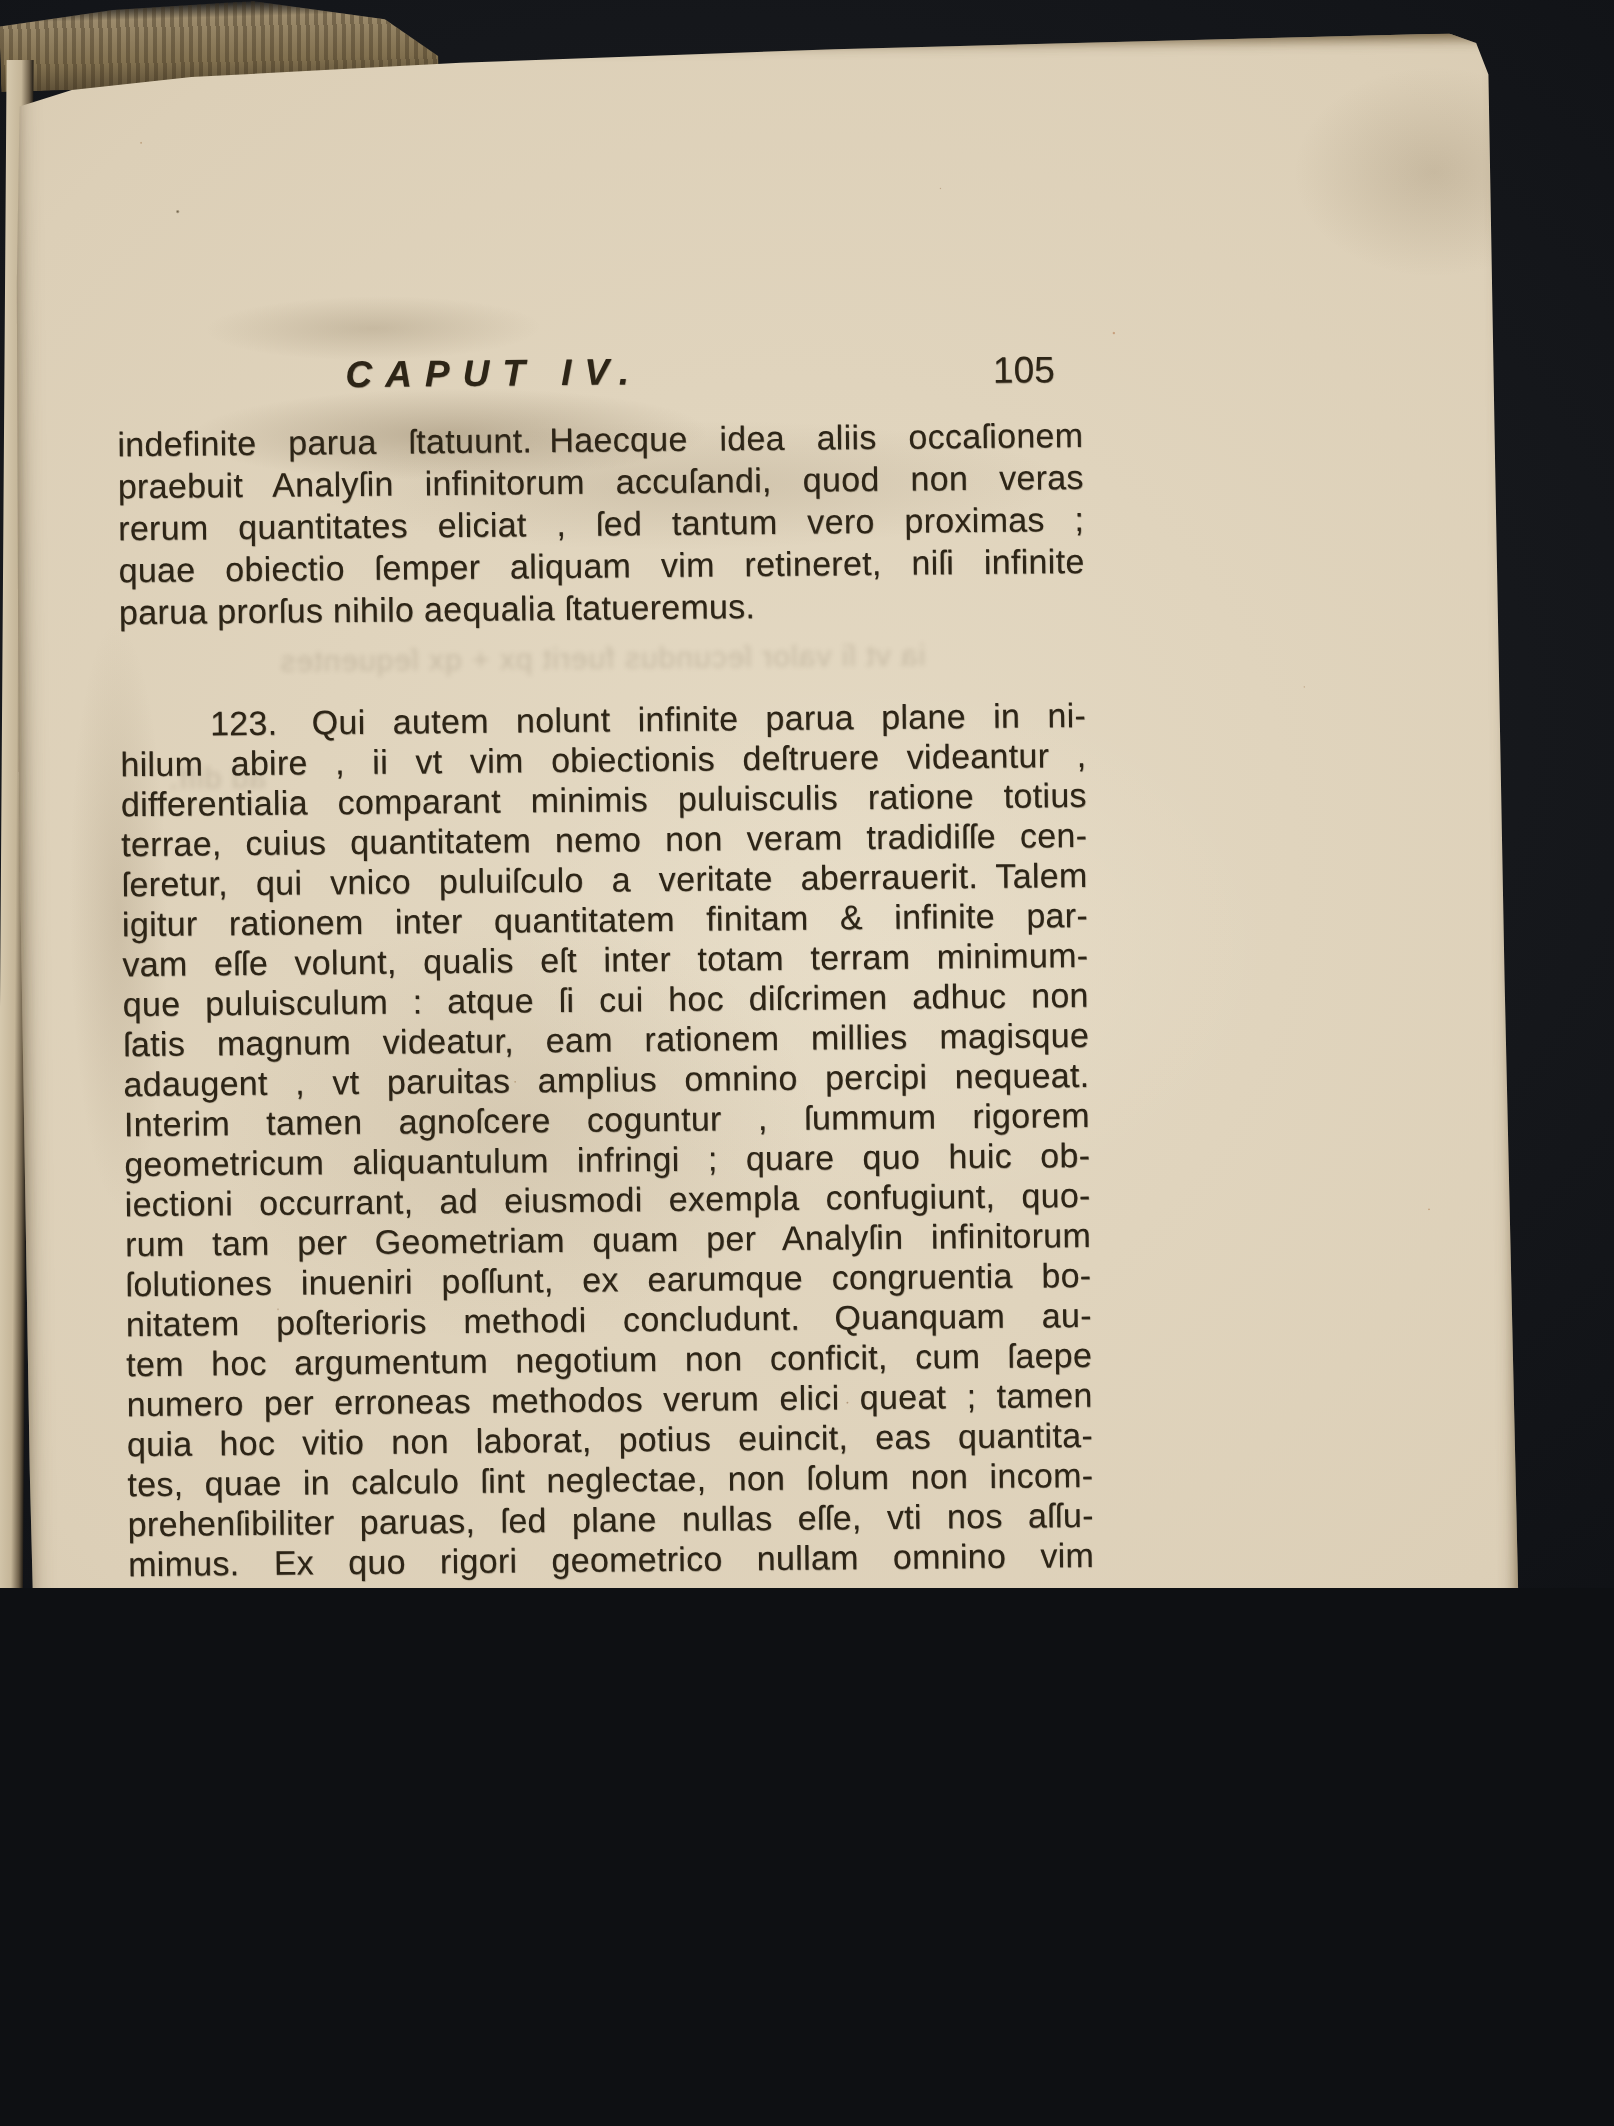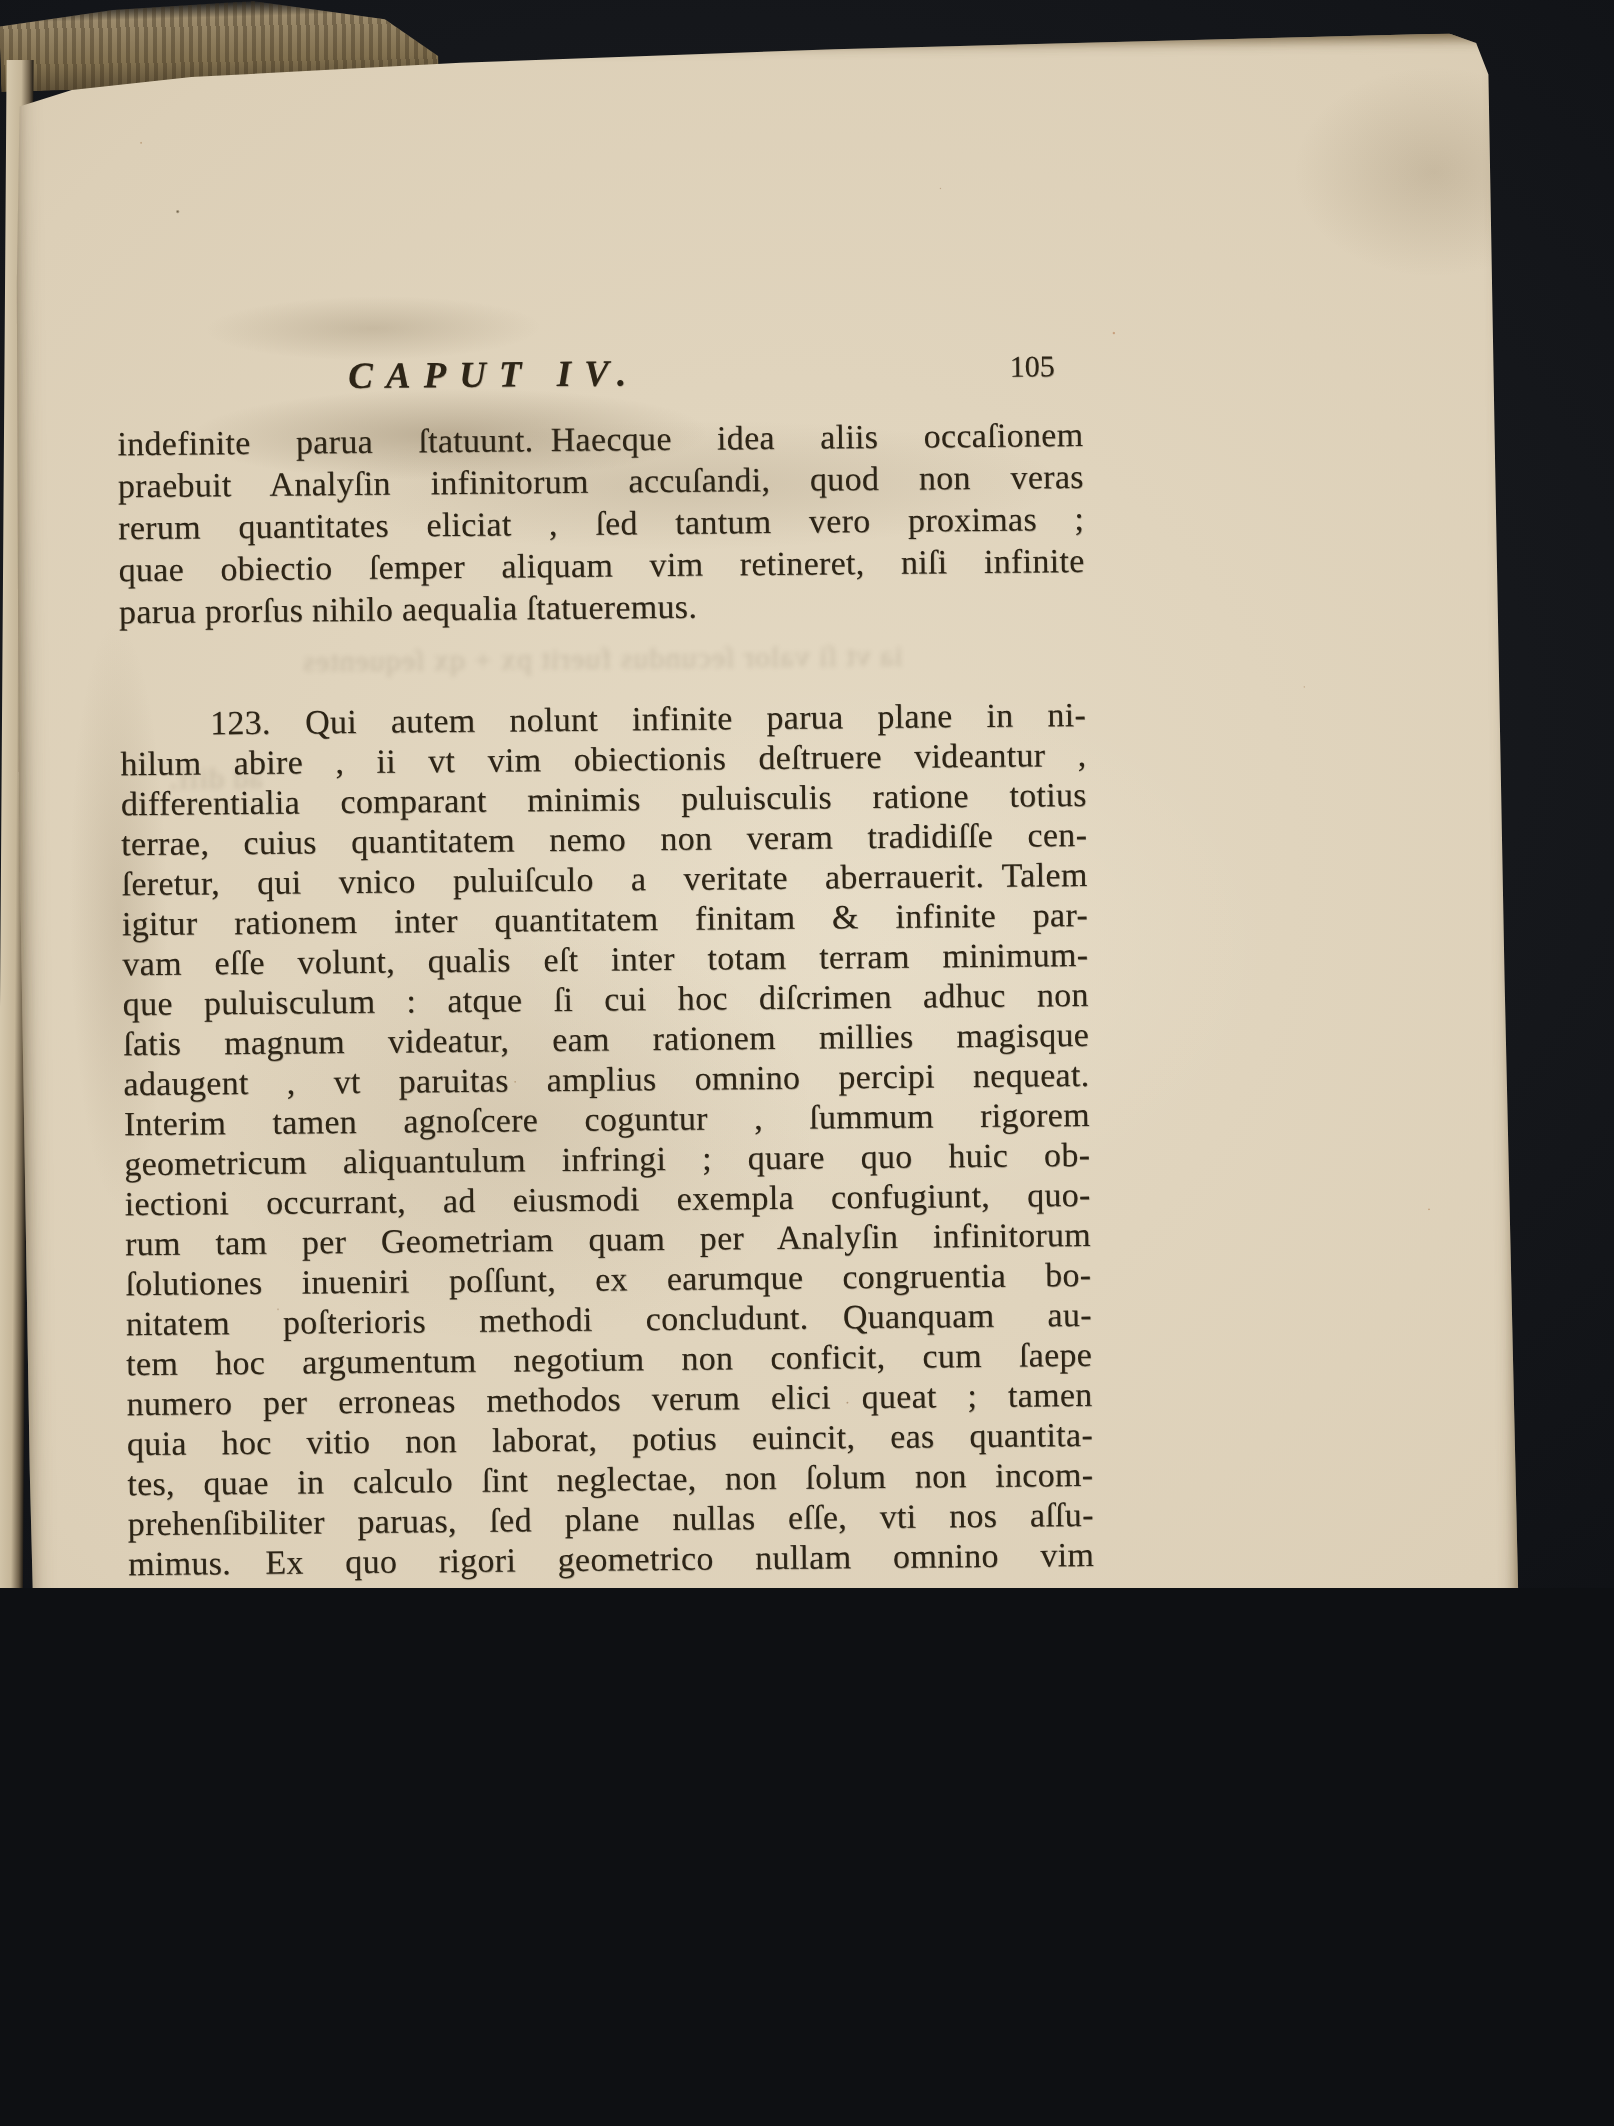--- a/index.html
+++ b/index.html
@@ -1,19 +1,19 @@
 <!DOCTYPE html>
 <html><head>
 <meta charset="utf-8">
 <style>
   html,body{margin:0;padding:0;background:#0e1013;}
   .stage{position:relative;width:1614px;height:1588px;overflow:hidden;
     background:
       radial-gradient(90% 70% at 45% 45%, #1d1f24 0%, #16181c 55%, #101216 100%);
-    font-family:Liberation Serif, serif;}
+    font-family:Liberation Sans, sans-serif;}
 
   
   .head-edge{position:absolute;left:0;top:2px;width:438px;height:84px;z-index:1;
     transform:rotate(-1.6deg);
     background:
       repeating-linear-gradient(90deg, rgba(58,46,28,.38) 0 4px, rgba(0,0,0,0) 4px 9px),
       linear-gradient(180deg,#a5947414 0%, #9c8b6c 18%, #81704f 70%, #5f5138 100%);
     clip-path:polygon(0 22%, 26% 6%, 58% 0, 88% 26%, 100% 72%, 100% 100%, 0 100%);}
 
   
@@ -69,21 +69,21 @@
   .ghost.g1{left:150px;top:716px;}
   .ghost.g2{left:290px;top:1550px;}
   .ghost.g3{left:42px;top:1606px;font-size:26px;}
 
   
   .textblock{position:absolute;left:102px;top:300px;width:966px;color:#2d2517;}
   .header-row{position:relative;height:60px;}
   .chapter-title{position:absolute;left:50%;top:10px;transform:translateX(-50%) translateX(-106px);
     font-style:italic;font-weight:bold;font-size:37px;letter-spacing:13px;white-space:nowrap;
     text-shadow:.4px .6px .8px rgba(43,34,20,.5);}
-  .page-number{position:absolute;right:28px;top:12px;font-size:30px;
+  .page-number{position:absolute;right:28px;top:12px;font-size:37px;
     text-shadow:.4px .6px .8px rgba(43,34,20,.5);}
 
   .para{font-size:34px;letter-spacing:.3px;
     text-shadow:.4px .6px .7px rgba(43,34,20,.45);}
   .para1{margin-top:17px;line-height:42px;}
   .para2{margin-top:71px;line-height:40px;}
   .tl{text-align:justify;text-align-last:justify;}
   .tl.tl-end{text-align-last:left;}
   .tl.indent{text-indent:90px;}
 

